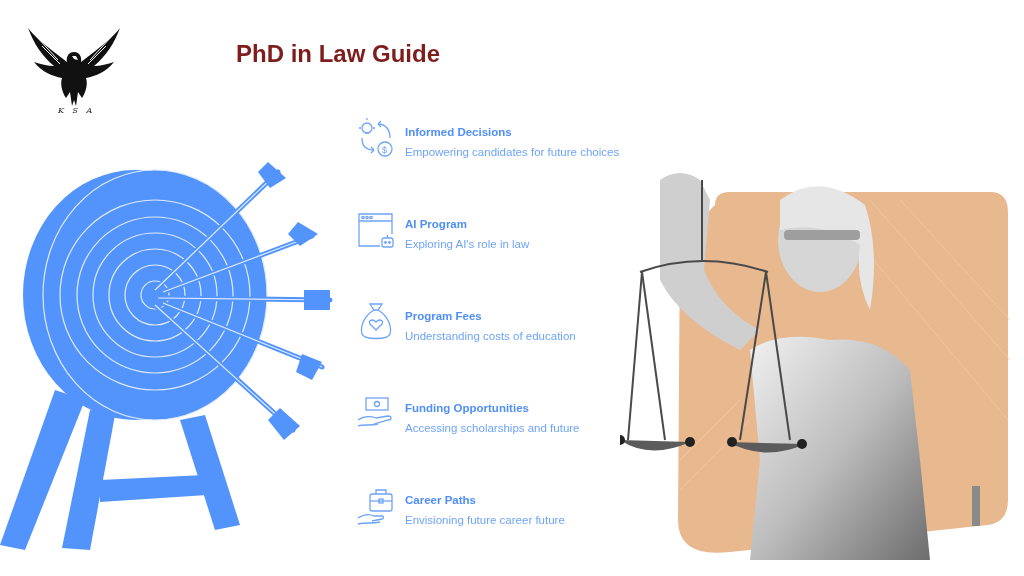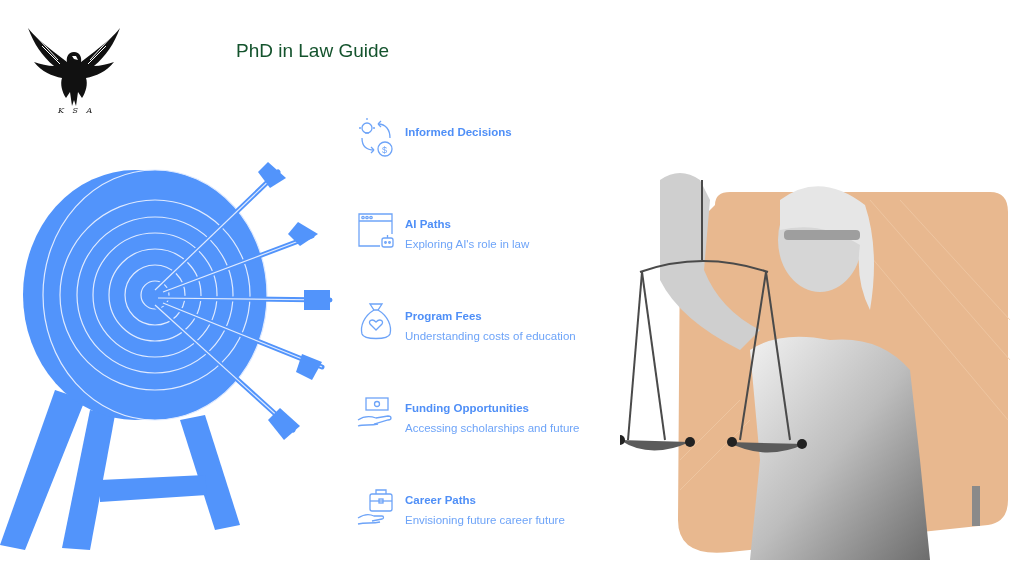--- a/index.html
+++ b/index.html
@@ -1,20 +1,20 @@
 <!DOCTYPE html>
 <html><head>
 <meta charset="utf-8">
 <style>
   * { box-sizing: border-box; margin: 0; padding: 0; }
   html, body { width: 1024px; height: 576px; background: #ffffff; overflow: hidden; }
   body { position: relative; font-family: "Liberation Sans", sans-serif; }
   .logo { position: absolute; left: 24px; top: 22px; width: 100px; height: 98px; }
   .logo-caption { position: absolute; left: 58px; top: 106px; font-family: "DejaVu Serif", serif; font-style: italic; font-size: 8px; color: #222; letter-spacing: 3px; text-align: right; }
-  .title { position: absolute; left: 236px; top: 40px; font-size: 19px; font-weight: normal; color: #14532d; }
+  .title { position: absolute; left: 236px; top: 40px; font-size: 24px; font-weight: bold; color: #7f1d1d; }
   .target { position: absolute; left: 0; top: 150px; width: 340px; height: 400px; }
   .items { position: absolute; left: 356px; top: 112px; width: 300px; }
   .item { position: absolute; left: 0; width: 300px; height: 60px; }
   .item .icon { position: absolute; left: 0; top: 4px; width: 40px; height: 44px; }
   .item .heading { position: absolute; left: 49px; top: 14px; font-size: 11.5px; font-weight: bold; color: #4f8ff7; white-space: nowrap; }
   .item .desc { position: absolute; left: 49px; top: 34px; font-size: 11.5px; color: #6ea4f8; white-space: nowrap; }
   .statue { position: absolute; left: 620px; top: 160px; width: 400px; height: 400px; }
 </style>
 </head>
 <body>
@@ -77,35 +77,36 @@
         <line x1="3" y1="12" x2="5" y2="12"></line>
         <line x1="17" y1="12" x2="19" y2="12"></line>
       <path d="M22 8 C30 8 34 14 34 22"></path>
         <path d="M22 8 L25 5 M22 8 L25 11"></path>
       <path d="M6 22 C6 30 10 34 18 34"></path>
         <path d="M18 34 L15 31 M18 34 L15 37"></path>
       <circle cx="29" cy="33" r="7"></circle>
         <text x="26" y="37" font-size="9" fill="#6ea4f8" stroke="none">$</text>
     </svg>
     <div class="heading">Informed Decisions</div>
+    <div class="desc">Empowering candidates for future choices</div>
   </div>
 
   <div class="item" style="top:92px">
     <svg class="icon" viewBox="0 0 40 44" fill="none" stroke="#6ea4f8" stroke-width="1.3">
       <path d="M24 38 H3 V6 H36 V26"></path>
         <line x1="3" y1="13" x2="36" y2="13"></line>
       <circle cx="7" cy="9.5" r="1.2"></circle>
         <circle cx="11" cy="9.5" r="1.2"></circle>
         <circle cx="15" cy="9.5" r="1.2"></circle>
       <rect x="26" y="30" width="11" height="9" rx="2"></rect>
         <line x1="31.5" y1="27" x2="31.5" y2="30"></line>
       <circle cx="29.5" cy="34.5" r="0.8"></circle>
         <circle cx="33.5" cy="34.5" r="0.8"></circle>
     </svg>
-    <div class="heading">AI Paths</div>
+    <div class="heading">AI Program</div>
     <div class="desc">Exploring AI's role in law</div>
   </div>
 
   <div class="item" style="top:184px">
     <svg class="icon" viewBox="0 0 40 44" fill="none" stroke="#6ea4f8" stroke-width="1.3">
       <path d="M14 4 H26 L22 10 H18 Z"></path>
       <path d="M18 10 C8 16 4 26 6 34 C8 40 32 40 34 34 C36 26 32 16 22 10"></path>
       <path d="M20 30 L14 24 C12 21 16 18 20 22 C24 18 28 21 26 24 Z"></path>
     </svg>
     <div class="heading">Program Fees</div>

